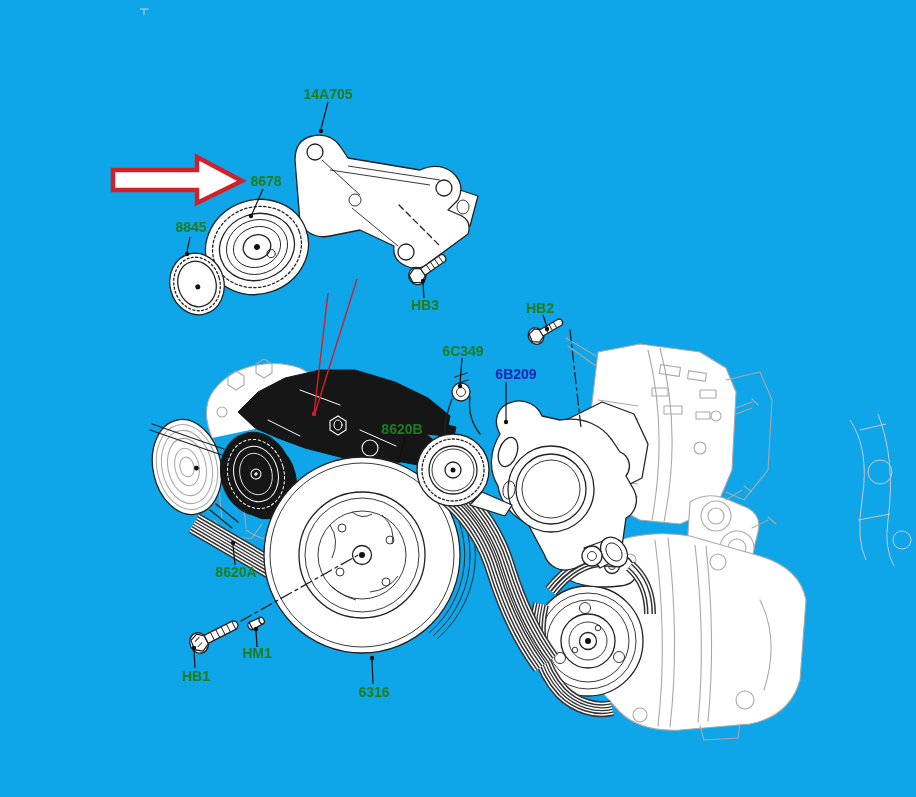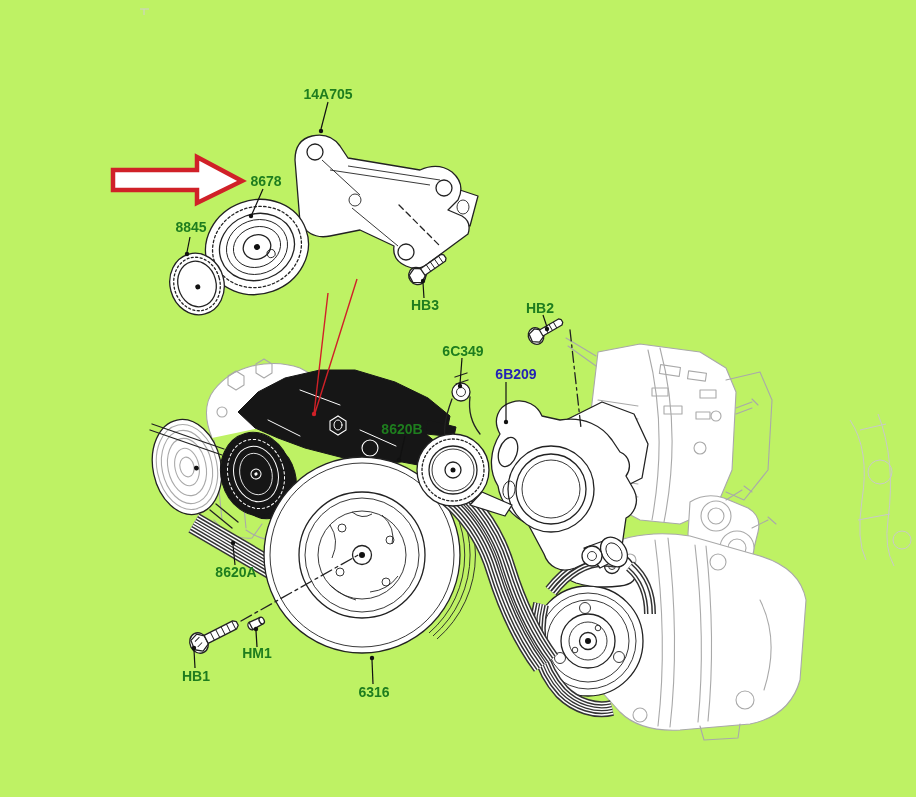--- a/index.html
+++ b/index.html
@@ -1,16 +1,16 @@
 <!DOCTYPE html>
 <html><head>
 <meta charset="utf-8">
 <style>
   html,body{margin:0;padding:0;background:#fff;}
-  .stage{position:relative;width:916px;height:797px;background:#bef264;overflow:hidden;
+  .stage{position:relative;width:916px;height:797px;background:#0ea5e9;overflow:hidden;
          font-family:"Liberation Sans", sans-serif;}
   svg{display:block}
   
   .ln  {fill:none;stroke:#222;stroke-width:1.3;stroke-linejoin:round;stroke-linecap:round;}
   .lnf {fill:#fff;stroke:#222;stroke-width:1.3;stroke-linejoin:round;}
   .thin{fill:none;stroke:#222;stroke-width:.9;}
   
   .gy  {fill:none;stroke:#a9a9a9;stroke-width:1.1;stroke-linejoin:round;stroke-linecap:round;}
   .gyf {fill:#fff;stroke:#a9a9a9;stroke-width:1.1;stroke-linejoin:round;}
   .gy2 {fill:none;stroke:#c9c9c9;stroke-width:1;}

